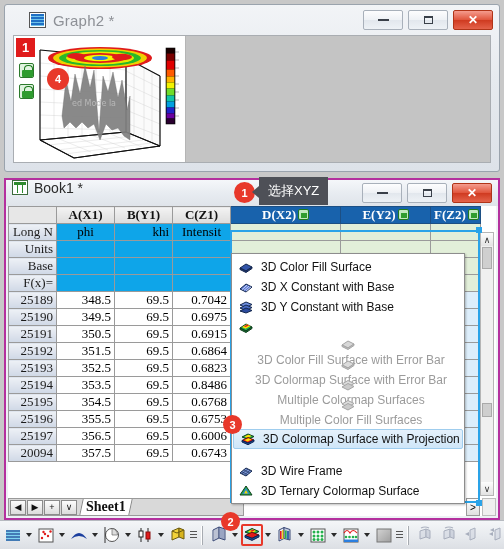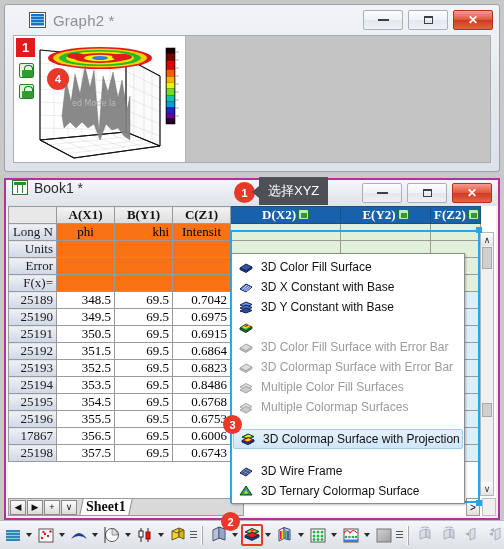--- a/index.html
+++ b/index.html
@@ -131,21 +131,21 @@
     color:#111; font-weight:bold; text-align:center; height:24px;
   }
   th.colhdr.sel {
     background:#1862ac; color:#ffffff; border-color:#1c4f84;
   }
   td.rowhdr {
     background: linear-gradient(180deg,#eef1f6,#cfd8e6);
     text-align:right; color:#1b1b1b; font-weight:normal;
   }
   td.rowhdr.meta { text-align:right; }
-  td.meta-cell { background:#f97316; }
+  td.meta-cell { background:#0ea5e9; }
   td.meta-cell.selcol { background:#e2efd9; }
   td.data { background:#fff; text-align:right; }
   td.data.empty { background:#ddeefb; }
   .hdrlock {
     display:inline-block; width:11px; height:11px; vertical-align:-1px;
     background:#bfe8bf; border:1px solid #1f7a1f; border-radius:2px; margin-left:2px;
     position:relative;
   }
   .hdrlock::after{
     content:""; position:absolute; left:2px; top:3px; width:6px; height:5px; background:#2f9c2f;
@@ -198,21 +198,21 @@
   .menu {
     position:absolute; left:231px; top:253px; width:234px;
     background:#ffffff; border:1px solid #8d8d8d; z-index:40;
     padding: 3px 0 2px 0;
     box-shadow: 1px 1px 2px rgba(0,0,0,.25);
   }
   .mitem {
     display:flex; align-items:center; height:20px; padding-left:6px;
     font-size:12px; color:#111;
   }
-  .mitem.disabled { color:#9b9b9b; }
+  .mitem.disabled { color:#9b9b9b;flex-direction:column; }
   .mitem.hl {
     background: linear-gradient(180deg,#e5f1fb,#cfe6f8);
     border:1px solid #9fcdee; height:20px; margin:12px 1px;
     border-radius:2px;
   }
   .micon { width:16px; height:14px; margin-right:7px; flex:0 0 16px; position:relative; }
 
   
   .toolbar {
     position:absolute; left:0; bottom:0; width:504px; height:29px;
@@ -431,21 +431,21 @@
           <tr>
             <td class="rowhdr meta">Units</td>
             <td class="meta-cell"></td>
             <td class="meta-cell"></td>
             <td class="meta-cell"></td>
             <td class="meta-cell selcol"></td>
             <td class="meta-cell selcol"></td>
             <td class="meta-cell selcol"></td>
           </tr>
           <tr>
-            <td class="rowhdr meta">Error</td>
+            <td class="rowhdr meta">Base</td>
             <td class="meta-cell"></td>
             <td class="meta-cell"></td>
             <td class="meta-cell"></td>
             <td class="meta-cell selcol"></td>
             <td class="meta-cell selcol"></td>
             <td class="meta-cell selcol"></td>
           </tr>
           <tr>
             <td class="rowhdr meta">F(x)=</td>
             <td class="meta-cell"></td>
@@ -522,30 +522,30 @@
           <tr>
             <td class="rowhdr">25196</td>
             <td class="data">355.5</td>
             <td class="data">69.5</td>
             <td class="data">0.6753</td>
             <td class="data empty"></td>
             <td class="data empty"></td>
             <td class="data empty"></td>
           </tr>
           <tr>
-            <td class="rowhdr">17867</td>
+            <td class="rowhdr">25197</td>
             <td class="data">356.5</td>
             <td class="data">69.5</td>
             <td class="data">0.6006</td>
             <td class="data empty"></td>
             <td class="data empty"></td>
             <td class="data empty"></td>
           </tr>
           <tr>
-            <td class="rowhdr">25198</td>
+            <td class="rowhdr">20094</td>
             <td class="data">357.5</td>
             <td class="data">69.5</td>
             <td class="data">0.6743</td>
             <td class="data empty"></td>
             <td class="data empty"></td>
             <td class="data empty"></td>
           </tr>
         </tbody>
       </table>
 
@@ -648,31 +648,31 @@
       <span>3D Colormap Surface with Error Bar</span>
     </div>
 
     <div class="mitem disabled">
       <span class="micon">
         <svg width="16" height="14" viewBox="0 0 16 14">
             <path d="M2 7 L8 3.5 L14 6.5 L8 10 Z" fill="#dddddd" stroke="#a5a5a5"></path>
             <path d="M2 10 L8 6.5 L14 9.5 L8 13 Z" fill="#cbcbcb" stroke="#a5a5a5"></path>
           </svg>
       </span>
-      <span>Multiple Color Fill Surfaces</span>
+      <span>Multiple Colormap Surfaces</span>
     </div>
 
     <div class="mitem disabled">
       <span class="micon">
         <svg width="16" height="14" viewBox="0 0 16 14">
             <path d="M2 7 L8 3.5 L14 6.5 L8 10 Z" fill="#dddddd" stroke="#a5a5a5"></path>
             <path d="M2 10 L8 6.5 L14 9.5 L8 13 Z" fill="#cbcbcb" stroke="#a5a5a5"></path>
           </svg>
       </span>
-      <span>Multiple Colormap Surfaces</span>
+      <span>Multiple Color Fill Surfaces</span>
     </div>
 
     <div class="mitem hl">
       <span class="micon">
         <svg width="16" height="14" viewBox="0 0 16 14">
           <path d="M2 5 L8 2 L14 4.5 L8 7.5 Z" fill="#22b14c" stroke="#0d3d1c"></path>
           <path d="M4.5 4.6 L8.5 2.7 L11.5 4.1 L7.5 6 Z" fill="#ffe000"></path>
           <path d="M2 8.5 L8 5.5 L14 8 L8 11 Z" fill="#e01b1b" stroke="#6b0d0d"></path>
           <path d="M4.5 8.1 L8.5 6.2 L11.5 7.6 L7.5 9.5 Z" fill="#ffe000"></path>
           <path d="M2 8.5 L2 10 L8 12.7 L14 9.5 L14 8 L8 11 Z" fill="#1b4fa0" stroke="#0b2352"></path>

